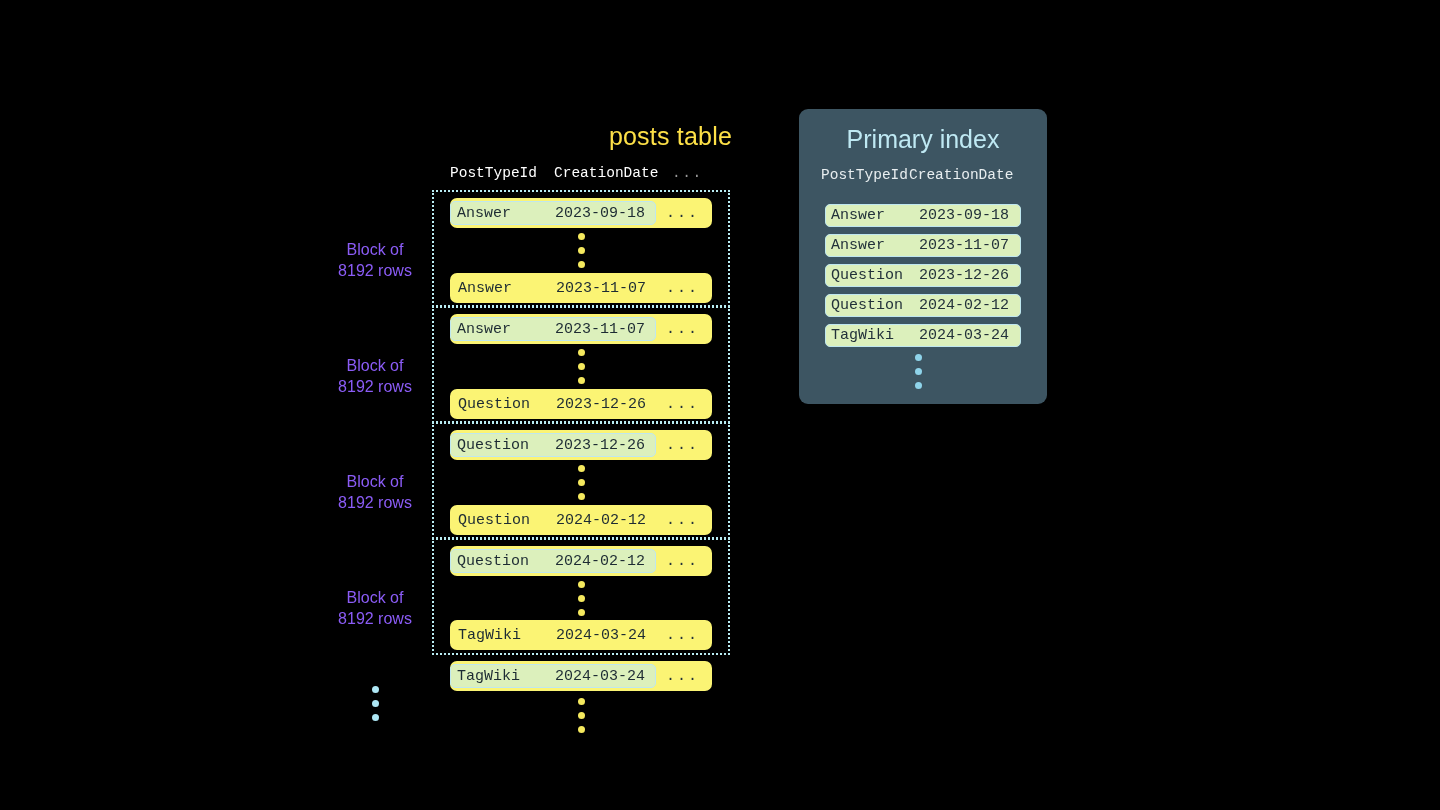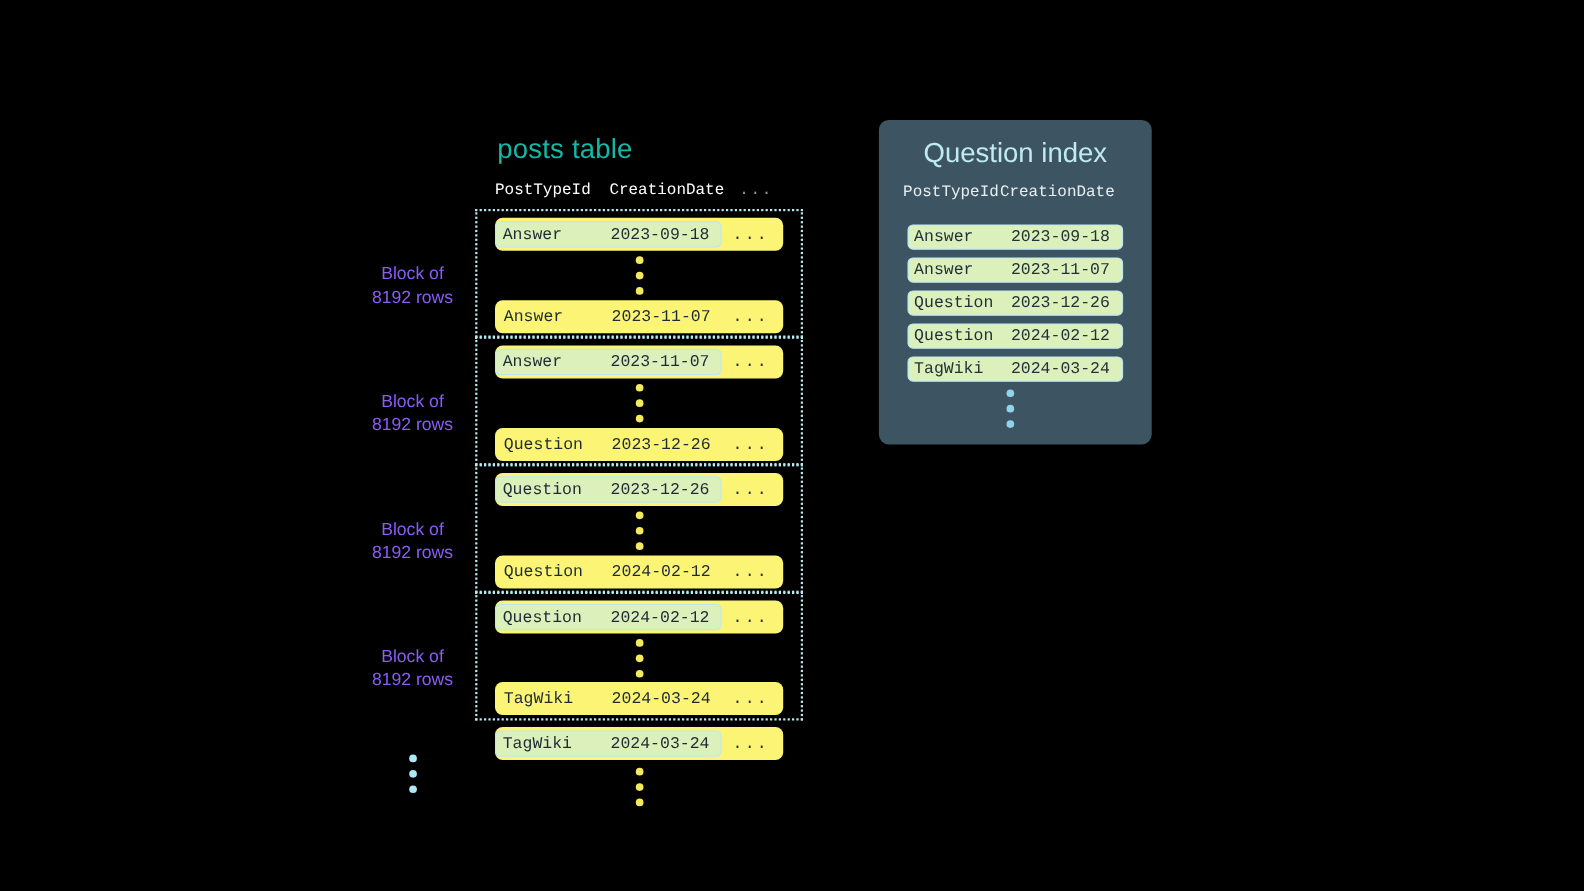--- a/index.html
+++ b/index.html
@@ -17,25 +17,25 @@
   }
 
   .canvas {
     position: absolute;
     inset: 0;
   }
 
   
   .posts-title {
     position: absolute;
-    left: 452px;
+    left: 432px;
     top: 122px;
     width: 300px;
-    text-align: left;
-    color: #14b8a6;
+    text-align: right;
+    color: #fde047;
     font-size: 25px;
     font-family: "Liberation Sans", sans-serif;
     letter-spacing: .2px;
   }
 
   .posts-header {
     position: absolute;
     left: 450px;
     top: 165px;
     width: 266px;
@@ -322,21 +322,21 @@
       <i></i>
       <i></i>
     </div>
   <div class="vdots cyan" style="left:371px;top:686px;">
       <i></i>
       <i></i>
       <i></i>
     </div>
 
   <div class="index-panel">
-    <div class="index-title">Question index</div>
+    <div class="index-title">Primary index</div>
 
     <div class="index-header">
       <span class="h-type">PostTypeId</span>
       <span class="h-date">CreationDate</span>
     </div>
 
     <div class="index-rows">
       <div class="index-row">
         <span class="c-type">Answer</span>
         <span class="c-date">2023-09-18</span>

